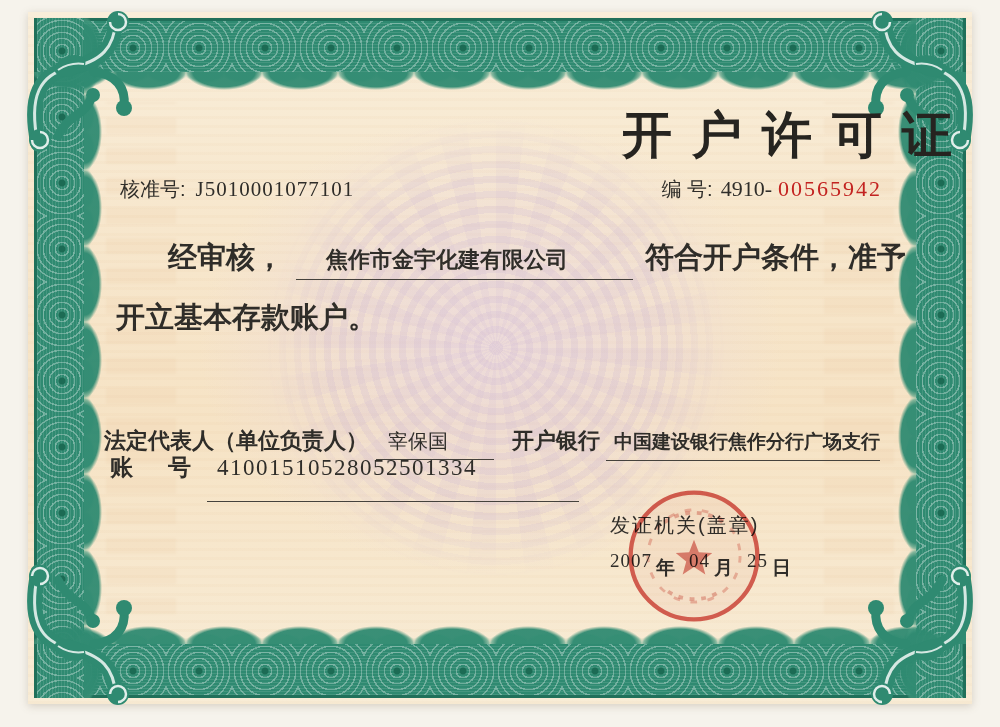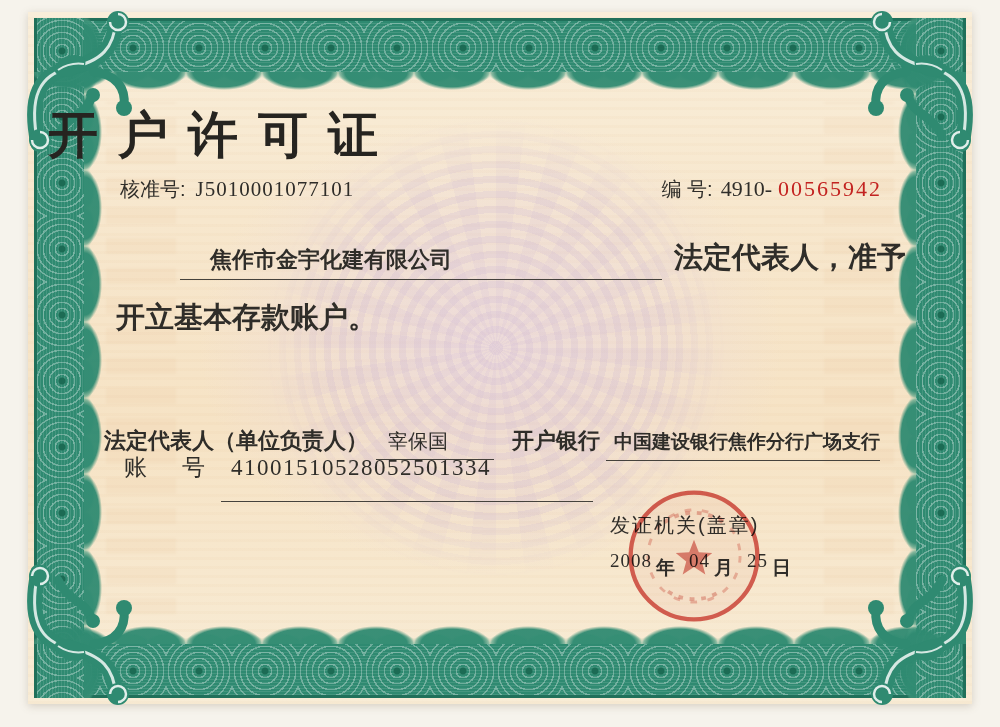--- a/index.html
+++ b/index.html
@@ -77,21 +77,21 @@
     opacity:.55;
   }
   .watermark-strip {
     position:absolute; top:90px; bottom:90px; width:70px; opacity:.5; filter:blur(1px);
     background:repeating-linear-gradient(0deg, rgba(210,148,92,.12) 0 16px, rgba(255,255,255,0) 16px 30px);
   }
   .watermark-left { left:78px; } .watermark-right { right:78px; }
   
   .ink { color:#2f2d29; }
   .title {
-    position:absolute; left:0; right:0; top:90px; text-align:left;
+    position:absolute; left:0; right:0; top:90px; text-align:right;
     font-size:50px; font-weight:700; letter-spacing:20px; text-indent:20px; color:#262420;
     z-index:4;
   }
   .row-approval { position:absolute; left:92px; top:164px; font-size:20px; z-index:4; }
   .row-approval .num { font-family:"Liberation Serif", serif; font-size:21px; margin-left:10px; letter-spacing:1px;margin-top:40px; }
   .row-serial { position:absolute; right:90px; top:164px; font-size:20px; z-index:4; }
   .row-serial .pre { font-family:"Liberation Serif", serif; font-size:22px; margin-left:8px; }
   .row-serial .red { font-family:"Liberation Serif", serif; font-size:22px; color:#c32320; letter-spacing:2px; margin-left:6px; }
   .line1 {
     position:absolute; left:140px; right:66px; top:226px;
@@ -111,21 +111,21 @@
   .row-rep .rep-field {
     width:172px; border-bottom:1.5px solid #45423c; font-size:20px;
     padding:0 0 4px 12px; margin-left:8px; white-space:nowrap;
   }
   .row-rep .bank-lbl { margin-left:18px; }
   .row-rep .bank-field {
     flex:1; border-bottom:1.5px solid #45423c; font-size:19px; font-weight:600;
     padding:0 0 5px 8px; margin-left:6px; white-space:nowrap;margin-top:47px;
   }
   .row-account { position:absolute; left:82px; top:440px; display:flex; align-items:baseline; z-index:4; }
-  .row-account .lbl { font-size:23px; font-weight:400; letter-spacing:6px;margin-left:14px; }
+  .row-account .lbl { font-size:23px; font-weight:700; letter-spacing:6px; }
   .row-account .field {
     width:372px; border-bottom:1.5px solid #45423c;
     font-family:"Liberation Serif", serif; font-size:23px; letter-spacing:1.5px;
     padding:0 0 20px 10px; margin-left:10px; white-space:nowrap;
   }
   .issuer { position:absolute; left:582px; top:500px; z-index:5; }
   .issuer .lbl { font-size:20px; font-weight:400; letter-spacing:2px; }
   .issuer .date { margin-top:9px; font-size:19px; }
   .issuer .num { font-family:"Liberation Serif", serif; letter-spacing:1px; }
   .issuer .unit { position:relative; top:7px; margin:0 14px 0 4px; font-weight:600; }
@@ -185,41 +185,42 @@
   <div class="title">开户许可证</div>
 
   <div class="row-approval ink">
     <span>核准号:</span><span class="num">J5010001077101</span>
   </div>
   <div class="row-serial ink">
     <span>编 号:</span><span class="pre">4910-</span><span class="red">00565942</span>
   </div>
 
   <div class="line1 ink">
+    <span>经审核，</span>
     <span class="field">焦作市金宇化建有限公司</span>
-    <span class="suffix">法定代表人，准予</span>
+    <span class="suffix">符合开户条件，准予</span>
   </div>
   <div class="line2 ink">开立基本存款账户。</div>
 
   <div class="row-rep ink">
     <span class="lbl">法定代表人（单位负责人）</span>
     <span class="rep-field">宰保国</span>
     <span class="lbl bank-lbl">开户银行</span>
     <span class="bank-field">中国建设银行焦作分行广场支行</span>
   </div>
 
   <div class="row-account ink">
     <span class="lbl">账　号</span>
     <span class="field">41001510528052501334</span>
   </div>
 
   <div class="issuer ink">
     <div class="lbl">发证机关(盖章)</div>
     <div class="date">
-      <span class="num">2008</span><span class="unit">年</span><span class="num">04</span><span class="unit">月</span><span class="num">25</span><span class="unit">日</span>
+      <span class="num">2007</span><span class="unit">年</span><span class="num">04</span><span class="unit">月</span><span class="num">25</span><span class="unit">日</span>
     </div>
   </div>
 
   <svg class="seal" viewBox="0 0 150 150">
     <circle cx="75" cy="75" r="66" fill="rgba(216,104,96,.07)" stroke="#d4544e" stroke-width="4.5"></circle>
     <circle cx="75" cy="75" r="48" fill="none" stroke="#d4655e" stroke-width="3" stroke-dasharray="7 11" opacity=".45"></circle>
     <polygon points="75,58 80,71.1 94,71.8 83.1,80.6 86.8,94.2 75,86.5 63.2,94.2 66.9,80.6 56,71.8 70,71.1" fill="#d05a52" opacity=".8"></polygon>
     <path d="M48,112 q12,8 27,8 q16,0 28,-9" fill="none" stroke="#d4655e" stroke-width="4" stroke-dasharray="5 7" opacity=".5"></path>
     <path d="M44,40 q14,-10 31,-10 q17,0 30,10" fill="none" stroke="#d4655e" stroke-width="4" stroke-dasharray="5 7" opacity=".5"></path>
   </svg>

